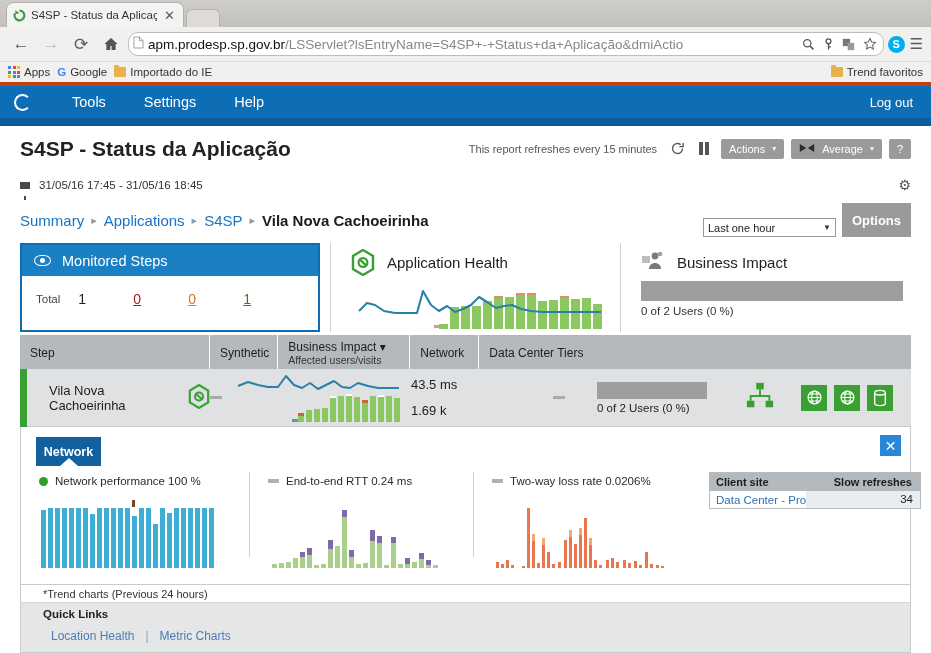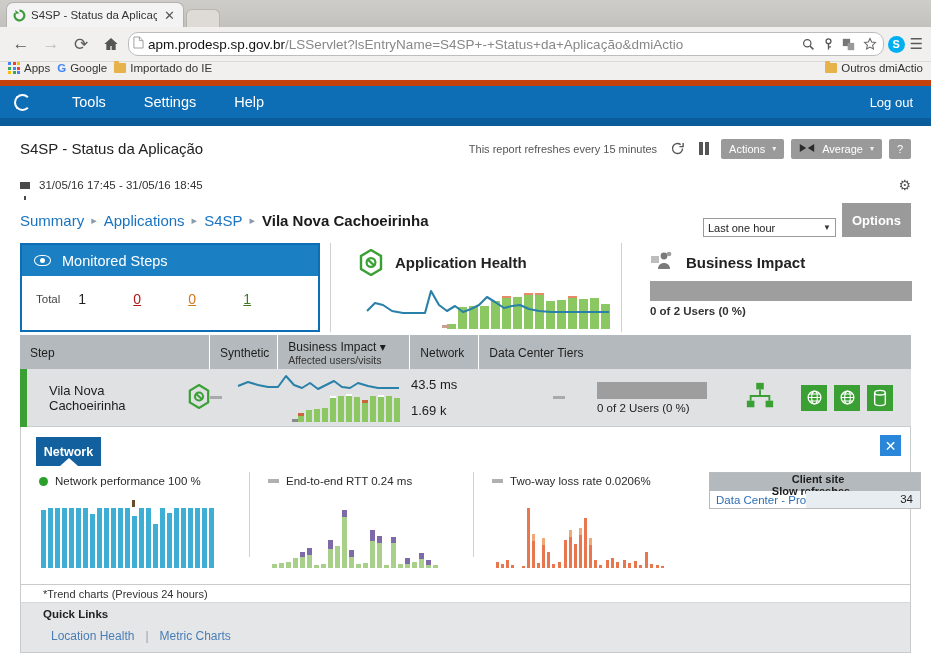--- a/index.html
+++ b/index.html
@@ -57,22 +57,22 @@
   .url-text .path { color:#888; }
   .omni-ico { flex:0 0 auto; display:flex; align-items:center; color:#666; padding:0 2px; }
   .right-icons { display:flex; align-items:center; gap:5px; flex:0 0 auto; }
   .skype-ico {
     width:17px; height:17px; border-radius:50%; background:#00aff0; color:#fff;
     font-size:11px; font-weight:bold; display:flex; align-items:center; justify-content:center;
   }
   .menu-ico { font-size:15px; color:#5a5a5a; cursor:pointer; }
 
   .bookmarks {
-    height:24px; background:#f1f0ee; display:flex; align-items:flex-start;
-    padding:0 8px; gap:7px; border-bottom:6px solid #c2410c; font-size:11.5px;
+    height:24px; background:#f1f0ee; display:flex; align-items:center;
+    padding:0 8px; gap:7px; border-bottom:4px solid #c2410c; font-size:11.5px;
     color:#333;
   }
   .bm { display:flex; align-items:center; gap:4px; cursor:pointer; }
   .bm-right { margin-left:auto; display:flex; align-items:center; gap:4px; }
   .folder-ico {
     width:12px; height:10px; background:#e8b24a; border-radius:1px;
     position:relative; flex:0 0 12px;
   }
   .folder-ico:before {
     content:""; position:absolute; top:-2px; left:0; width:5px; height:2px;
@@ -94,21 +94,21 @@
   .navitem {
     padding:0 19px; font-size:14.5px; color:#fff; line-height:32px; cursor:pointer;
     white-space:nowrap;
   }
   .logout { margin-left:auto; font-size:13px; padding-right:4px; cursor:pointer; }
   .appnav-bottom { height:8px; background:#0a5c9b; }
 
   .report-head {
     height:45px; display:flex; align-items:center; padding:0 20px; background:#fff;
   }
-  .report-title { font-size:15px; font-weight:normal; color:#222; }
+  .report-title { font-size:21px; font-weight:bold; color:#222; }
   .report-tools { margin-left:auto; display:flex; align-items:center; gap:7px; }
   .refresh-note { font-size:11px; color:#555; margin-right:3px; }
   .icon-btn {
     width:20px; height:20px; display:flex; align-items:center; justify-content:center;
     color:#555; cursor:pointer;
   }
   .pausebar { display:flex; gap:2.5px; }
   .pausebar i { width:3.5px; height:13px; background:#555; display:block; }
   .gbtn {
     height:20px; background:#9a9a9a; color:#fff; font-size:11px; border-radius:2px;
@@ -158,21 +158,21 @@
   }
   .eye i { width:5px;height:5px;background:#fff;border-radius:50%; display:block;}
   .card-ms-body { height:46px; display:flex; align-items:center; padding:0 14px; gap:0; }
   .ms-total-lbl { font-size:11.5px; color:#444; margin-right:18px; }
   .ms-num { font-size:14px; color:#222; width:55px; }
   .ms-num.link { text-decoration:underline; cursor:pointer; }
   .ms-num.red { color:#b01818; }
   .ms-num.orange { color:#d2761a; }
   .ms-num.green { color:#3f7a22; }
 
-  .card-plain { flex:1 1 auto; border-left:1px solid #cfcfcf; padding-left:28px;font-weight:bold; }
+  .card-plain { flex:1 1 auto; border-left:1px solid #cfcfcf; padding-left:20px; }
   .card-hd { display:flex; align-items:center; gap:12px; height:38px; }
   .card-hd-title { font-size:15px; color:#222; }
 
   .hexico { width:24px; height:27px; flex:0 0 24px; }
 
   .bi-bar { height:20px; background:#9e9e9e; width:262px; }
   .bi-txt { font-size:11.5px; color:#333; margin-top:4px; }
 
   
   .tbl { padding:0 20px; margin-top:3px; }
@@ -236,21 +236,21 @@
   .m1 { flex:0 0 228px; }
   .m2 { flex:0 0 224px; }
   .m3 { flex:0 0 228px; }
   .m-lbl { font-size:11.5px; color:#2b2b2b; display:flex; align-items:center; gap:7px; height:18px;}
   .dot-g { width:9px;height:9px;border-radius:50%;background:#2aa02a; flex:0 0 9px;}
   .dash-g { width:11px;height:4px;background:#b0b0b0; flex:0 0 11px;}
   .spark { margin-top:10px; }
 
   .sidetable { flex:1 1 auto; padding:0 14px 0 8px; }
   .st-wrap { border:1px solid #b9bbbd; width:212px; }
-  .st-head { display:flex; background:#b3b9bd; height:18px; align-items:center; font-size:11px; color:#1d1d1d; font-weight:bold;flex-direction:column;}
+  .st-head { display:flex; background:#b3b9bd; height:18px; align-items:center; font-size:11px; color:#1d1d1d; font-weight:bold;}
   .st-head .c1 { flex:1 1 auto; padding-left:6px; }
   .st-head .c2 { flex:0 0 auto; padding-right:8px; }
   .st-row { display:flex; height:17px; align-items:center; font-size:11.5px; background:#fff;}
   .st-row .c1 { flex:0 0 96px; padding-left:6px; color:#2d6fb3; white-space:nowrap; overflow:hidden; cursor:pointer;}
   .st-row .c2 { flex:1 1 auto; background:#e8edf2; text-align:right; padding-right:7px; color:#222; height:17px; line-height:17px;}
 
   .trend-note {
     padding:3px 20px 2px 22px; font-size:11px; color:#333; background:#fff;
     margin:0 20px; border-left:1px solid #c8cacc; border-right:1px solid #c8cacc;
   }
@@ -349,21 +349,21 @@
     <span class="bm">
       <span style="color:#4285f4;font-weight:bold;">G</span>
       <span>Google</span>
     </span>
     <span class="bm">
       <span class="folder-ico"></span>
       <span>Importado do IE</span>
     </span>
     <span class="bm bm-right">
       <span class="folder-ico"></span>
-      <span>Outros dmiActio</span>
+      <span>Trend favoritos</span>
     </span>
   </div>
 </div>
 
 <div class="app">
 
   <div class="appnav">
     <span class="logo-circle"></span>
     <span class="navitem">Tools</span>
     <span class="navitem">Settings</span>

